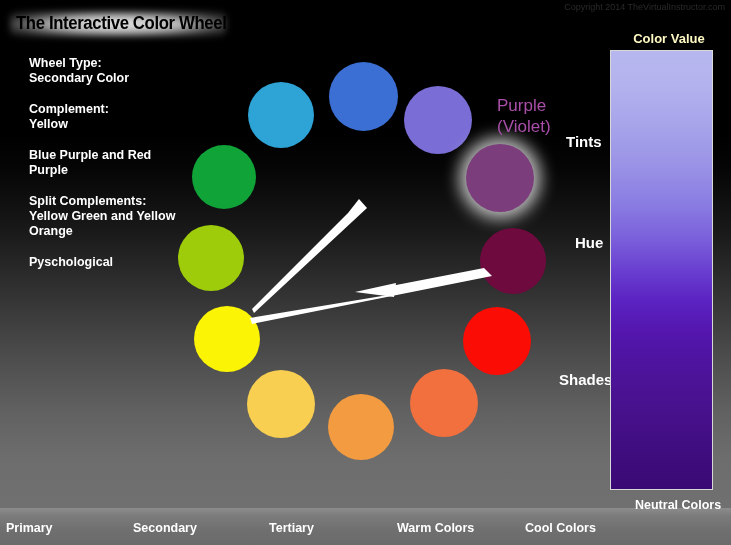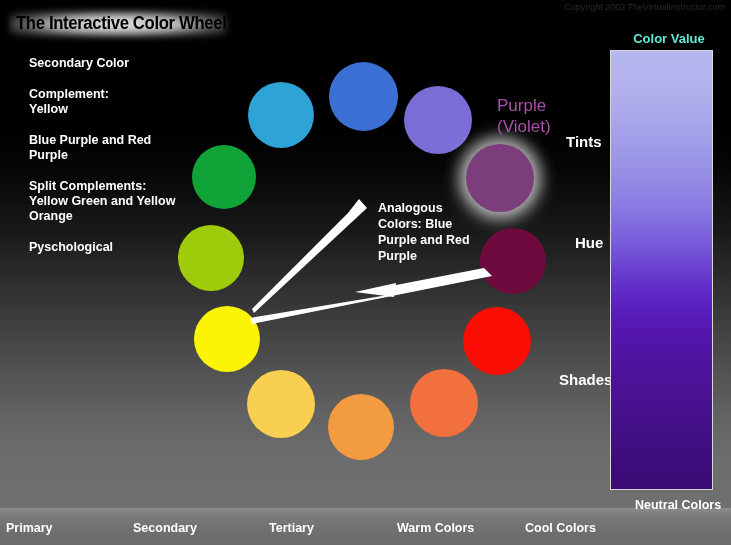--- a/index.html
+++ b/index.html
@@ -111,21 +111,21 @@
   #label-tints  { left: 566px; top: 133px; }
   #label-hue    { left: 575px; top: 234px; }
   #label-shades { left: 559px; top: 371px; }
   
   #value-title {
     position: absolute;
     left: 609px;
     top: 31px;
     width: 120px;
     text-align: center;
-    color: #5eead4;
+    color: #fef9c3;
     font-size: 13px;
     font-weight: bold;
   }
   #value-bar {
     position: absolute;
     left: 610px;
     top: 50px;
     width: 101px;
     height: 438px;
     border: 1px solid #d8d8d8;
@@ -167,24 +167,25 @@
 </style>
 </head>
 <body>
 
 <div id="app">
 
   <div id="bg"></div>
 
   <div id="title-glow"></div>
   <div id="page-title">The Interactive Color Wheel</div>
-  <div id="copyright">Copyright 2002 TheVirtualInstructor.com</div>
+  <div id="copyright">Copyright 2014 TheVirtualInstructor.com</div>
 
   <div id="info-panel">
     <div class="info-block">
+      <div>Wheel Type:</div>
       <div>Secondary Color</div>
     </div>
     <div class="info-block">
       <div>Complement:</div>
       <div>Yellow</div>
     </div>
     <div class="info-block">
       <div>Blue Purple and Red Purple</div>
     </div>
     <div class="info-block">
@@ -210,21 +211,20 @@
       <div class="swatch" style="left: 178px; top: 225px; width: 66px; height: 66px; background: rgb(158, 204, 10);"></div>
       <div class="swatch" style="left: 192px; top: 145px; width: 64px; height: 64px; background: rgb(15, 163, 56);"></div>
     </div>
 
   <svg id="arrows" width="731" height="545">
     <polygon fill="#ffffff" points="254,313 367,208 359,199 348,213 252,309"></polygon>
     <polygon fill="#ffffff" points="252,324 492,276 484,268 391,286 394,294 250,318"></polygon>
     <polygon fill="#ffffff" points="355,292 396,283 394,297"></polygon>
   </svg>
 
-  <div id="center-annotation">Analogous Colors: Blue Purple and Red Purple</div>
 
   <div id="purple-label">
     <div>Purple</div>
     <div>(Violet)</div>
   </div>
 
   <div class="side-label" id="label-tints">Tints</div>
   <div class="side-label" id="label-hue">Hue</div>
   <div class="side-label" id="label-shades">Shades</div>
 

